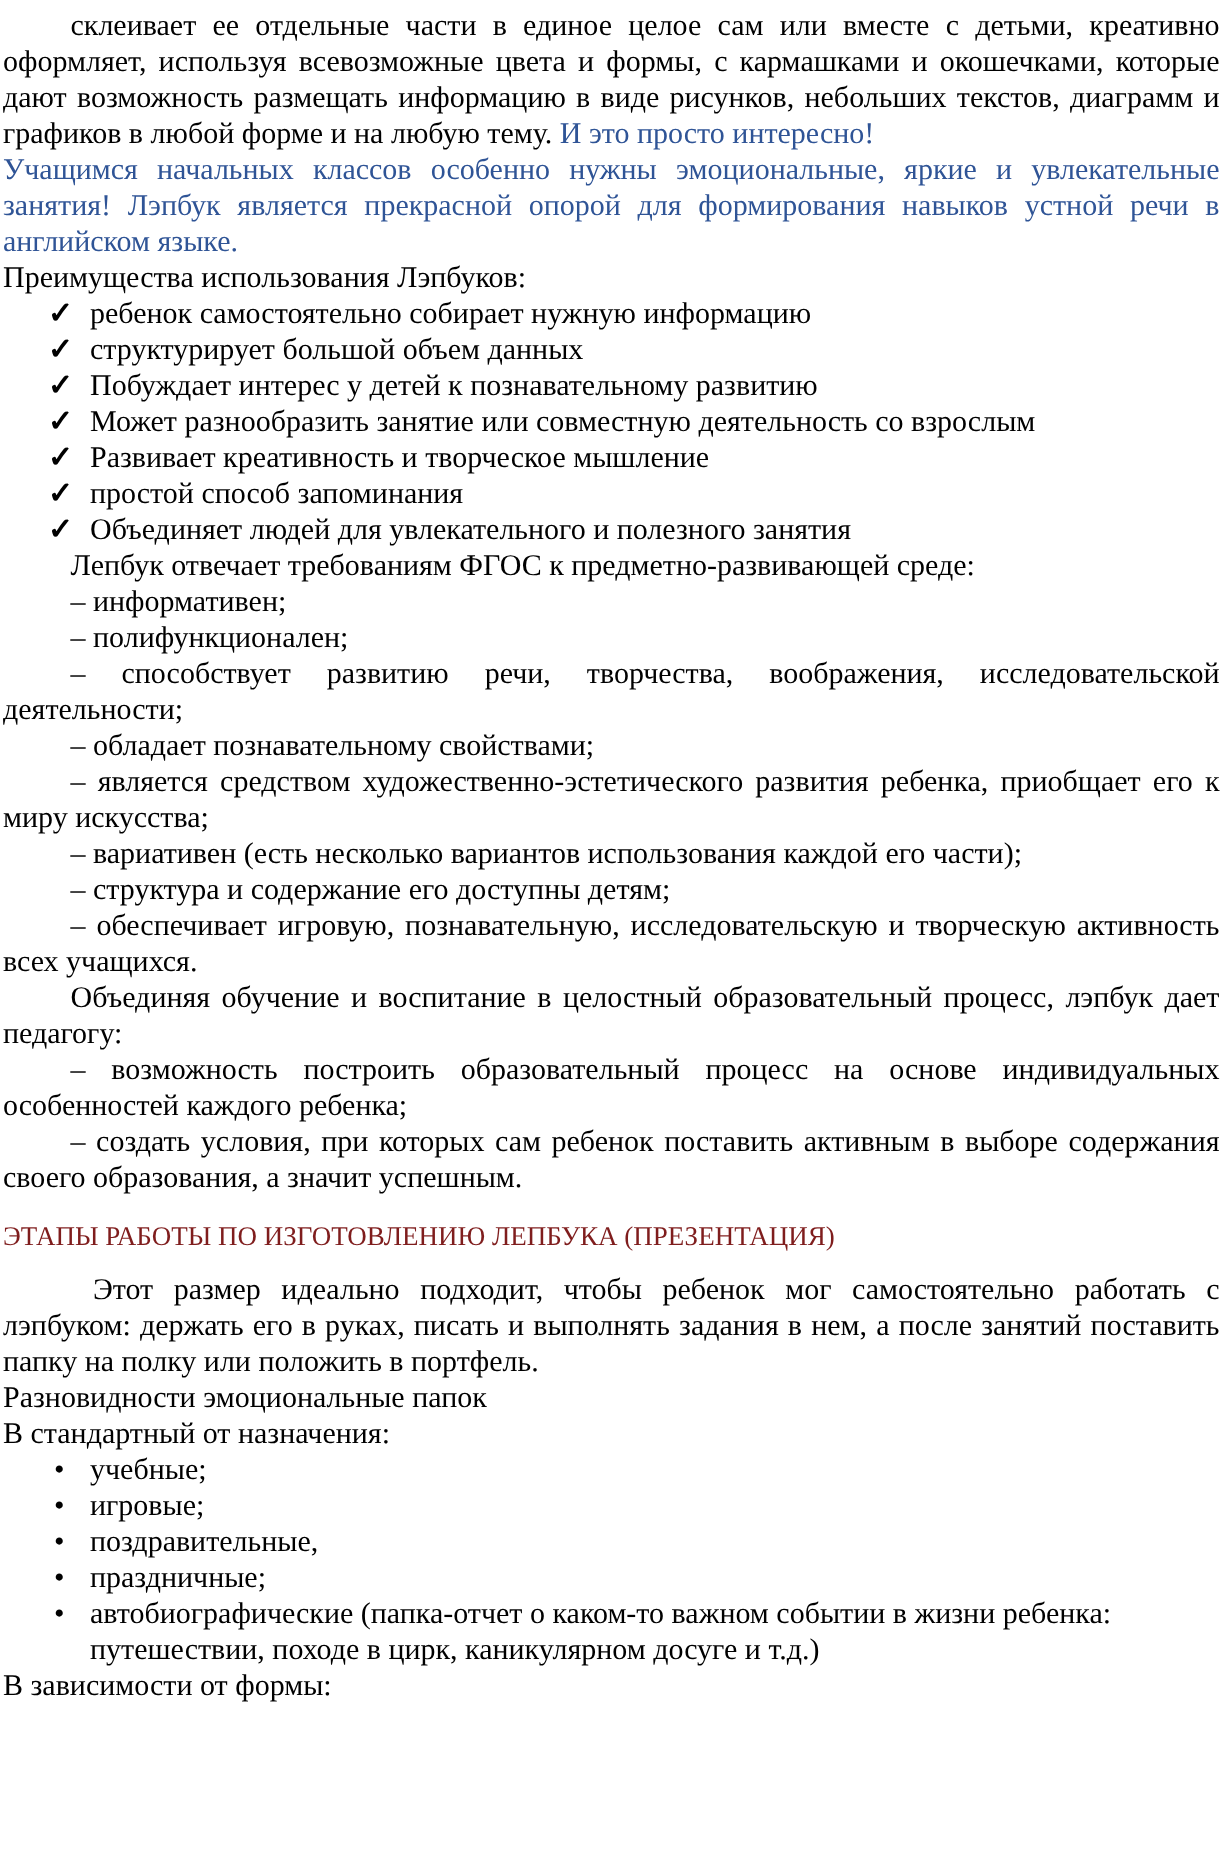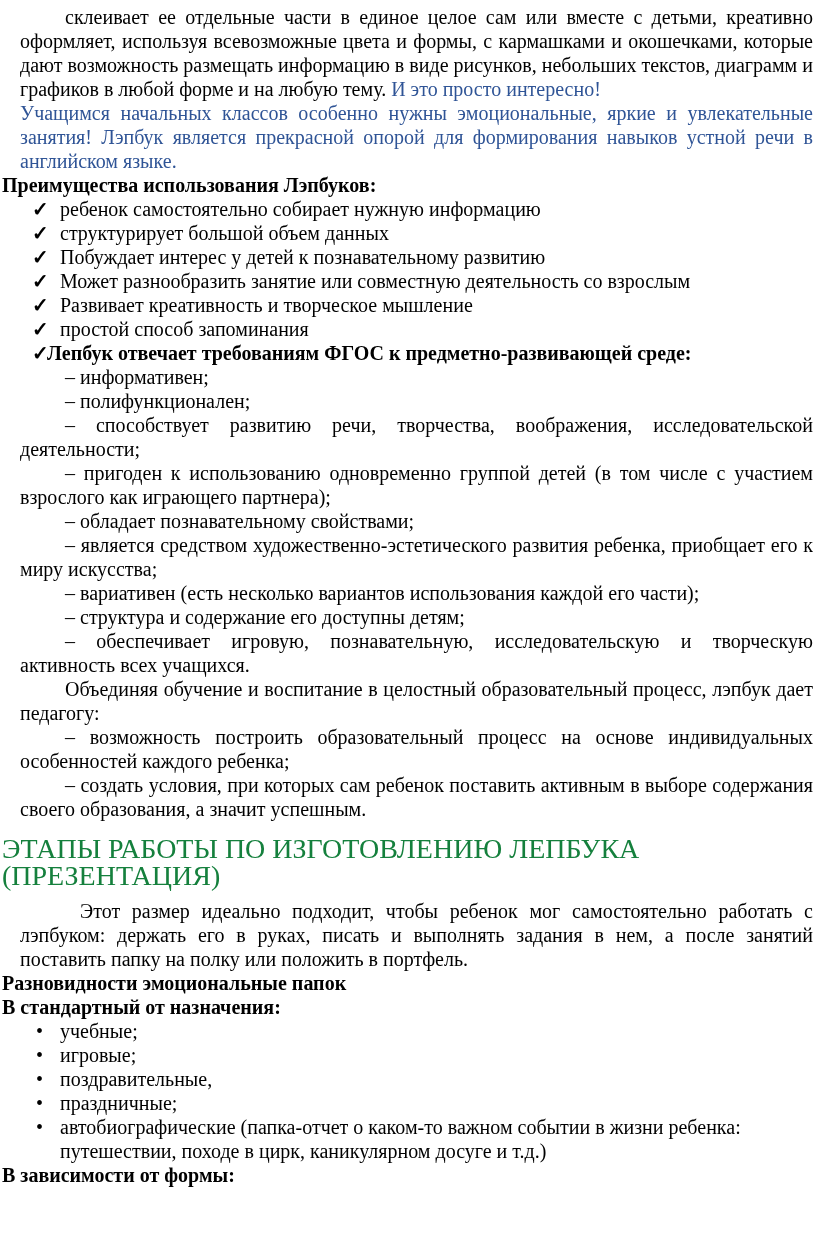--- a/index.html
+++ b/index.html
@@ -8,36 +8,36 @@
     height: 1243px;
     overflow: hidden;
     background: #ffffff;
     color: #000000;
     font-family: "Liberation Serif", serif;
     font-size: 20px;
     line-height: 24px;
   }
   .page { padding: 5px 3px 0 2px; }
   p { margin: 0; }
-  .just { text-align: justify; margin-left: 18px; }
+  .just { text-align: justify; }
   .ind45 { text-indent: 45px; }
   .ind60 { text-indent: 60px; }
-  .bold { font-weight: 700; }
+  .bold { font-weight: 400; }
   .blue { color: #2F5496; }
   ul { margin: 0; padding: 0; list-style: none; }
   li { position: relative; padding-left: 58px; }
   .marker { position: absolute; left: 30px; top: 0; }
   .checklist .marker { font-weight: 700; }
   .bulletlist .marker { left: 34px; }
   .stages {
     font-family: inherit;
-    font-size: 28px;
+    font-size: 18px;
     line-height: 27px;
     font-weight: 400;
-    color: #15803d;
+    color: #7f1d1d;
     margin: 14px 0 10px 0;
   }
 </style>
 </head>
 <body>
 
 <div class="page">
 
   <p class="just ind45"><span>склеивает ее отдельные части в единое целое сам или вместе с детьми, креативно оформляет, используя всевозможные цвета и формы, с кармашками и окошечками, которые дают возможность размещать информацию в виде рисунков, небольших текстов, диаграмм и графиков в любой форме и на любую тему. </span><span class="blue">И это просто интересно!</span></p>
 
@@ -45,29 +45,28 @@
 
   <p class="bold">Преимущества использования Лэпбуков:</p>
 
   <ul class="checklist">
     <li><span class="marker">✓</span><span>ребенок  самостоятельно собирает нужную информацию</span></li>
     <li><span class="marker">✓</span><span>структурирует большой объем данных</span></li>
     <li><span class="marker">✓</span><span>Побуждает интерес у детей к познавательному развитию</span></li>
     <li><span class="marker">✓</span><span>Может разнообразить занятие или совместную деятельность со взрослым</span></li>
     <li><span class="marker">✓</span><span>Развивает креативность и творческое мышление</span></li>
     <li><span class="marker">✓</span><span>простой способ запоминания</span></li>
-    <li><span class="marker">✓</span></li>
+    <li><span class="marker">✓</span><span>Объединяет людей для увлекательного и полезного занятия</span></li>
   </ul>
 
   <p class="bold ind45">Лепбук отвечает требованиям ФГОС  к предметно-развивающей среде:</p>
 
   <p class="just ind45">– информативен;</p>
   <p class="just ind45">– полифункционален;</p>
   <p class="just ind45">– способствует развитию речи, творчества, воображения, исследовательской деятельности;</p>
-  <p class="just ind45">– пригоден к использованию одновременно группой детей (в том числе с участием взрослого как играющего партнера);</p>
   <p class="just ind45">– обладает познавательному свойствами;</p>
   <p class="just ind45">– является средством художественно-эстетического развития ребенка, приобщает его к миру искусства;</p>
   <p class="just ind45">– вариативен (есть несколько вариантов использования каждой его части);</p>
   <p class="just ind45">– структура и содержание его доступны детям;</p>
   <p class="just ind45">– обеспечивает игровую, познавательную, исследовательскую и творческую активность всех учащихся.</p>
 
   <p class="just ind45">Объединяя обучение и воспитание в целостный образовательный процесс, лэпбук дает педагогу:</p>
 
   <p class="just ind45">– возможность построить образовательный процесс на основе индивидуальных особенностей каждого ребенка;</p>
   <p class="just ind45">– создать условия, при которых сам ребенок поставить активным в выборе  содержания своего образования, а значит успешным.</p>

